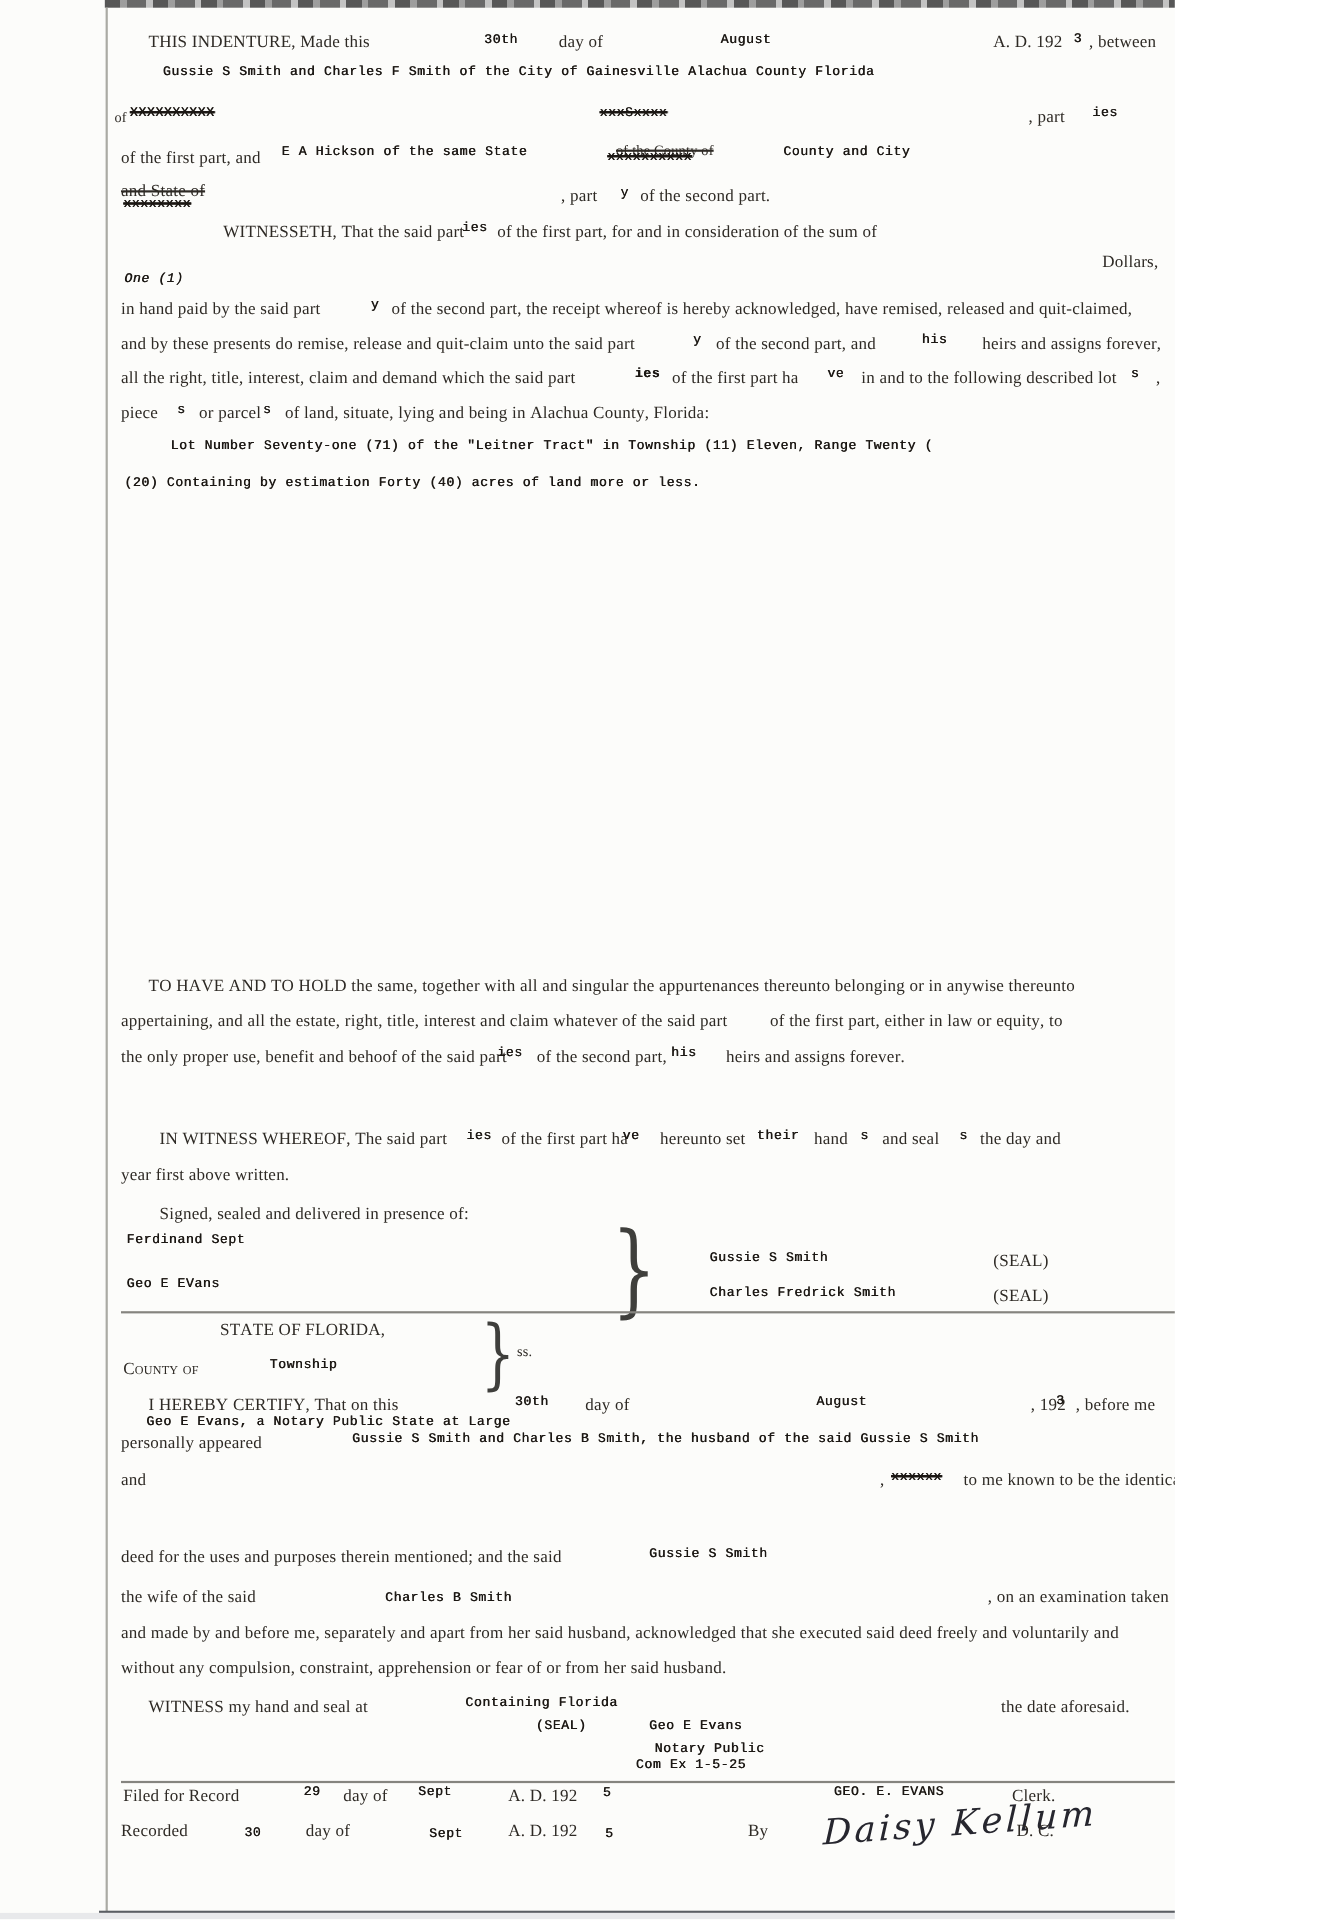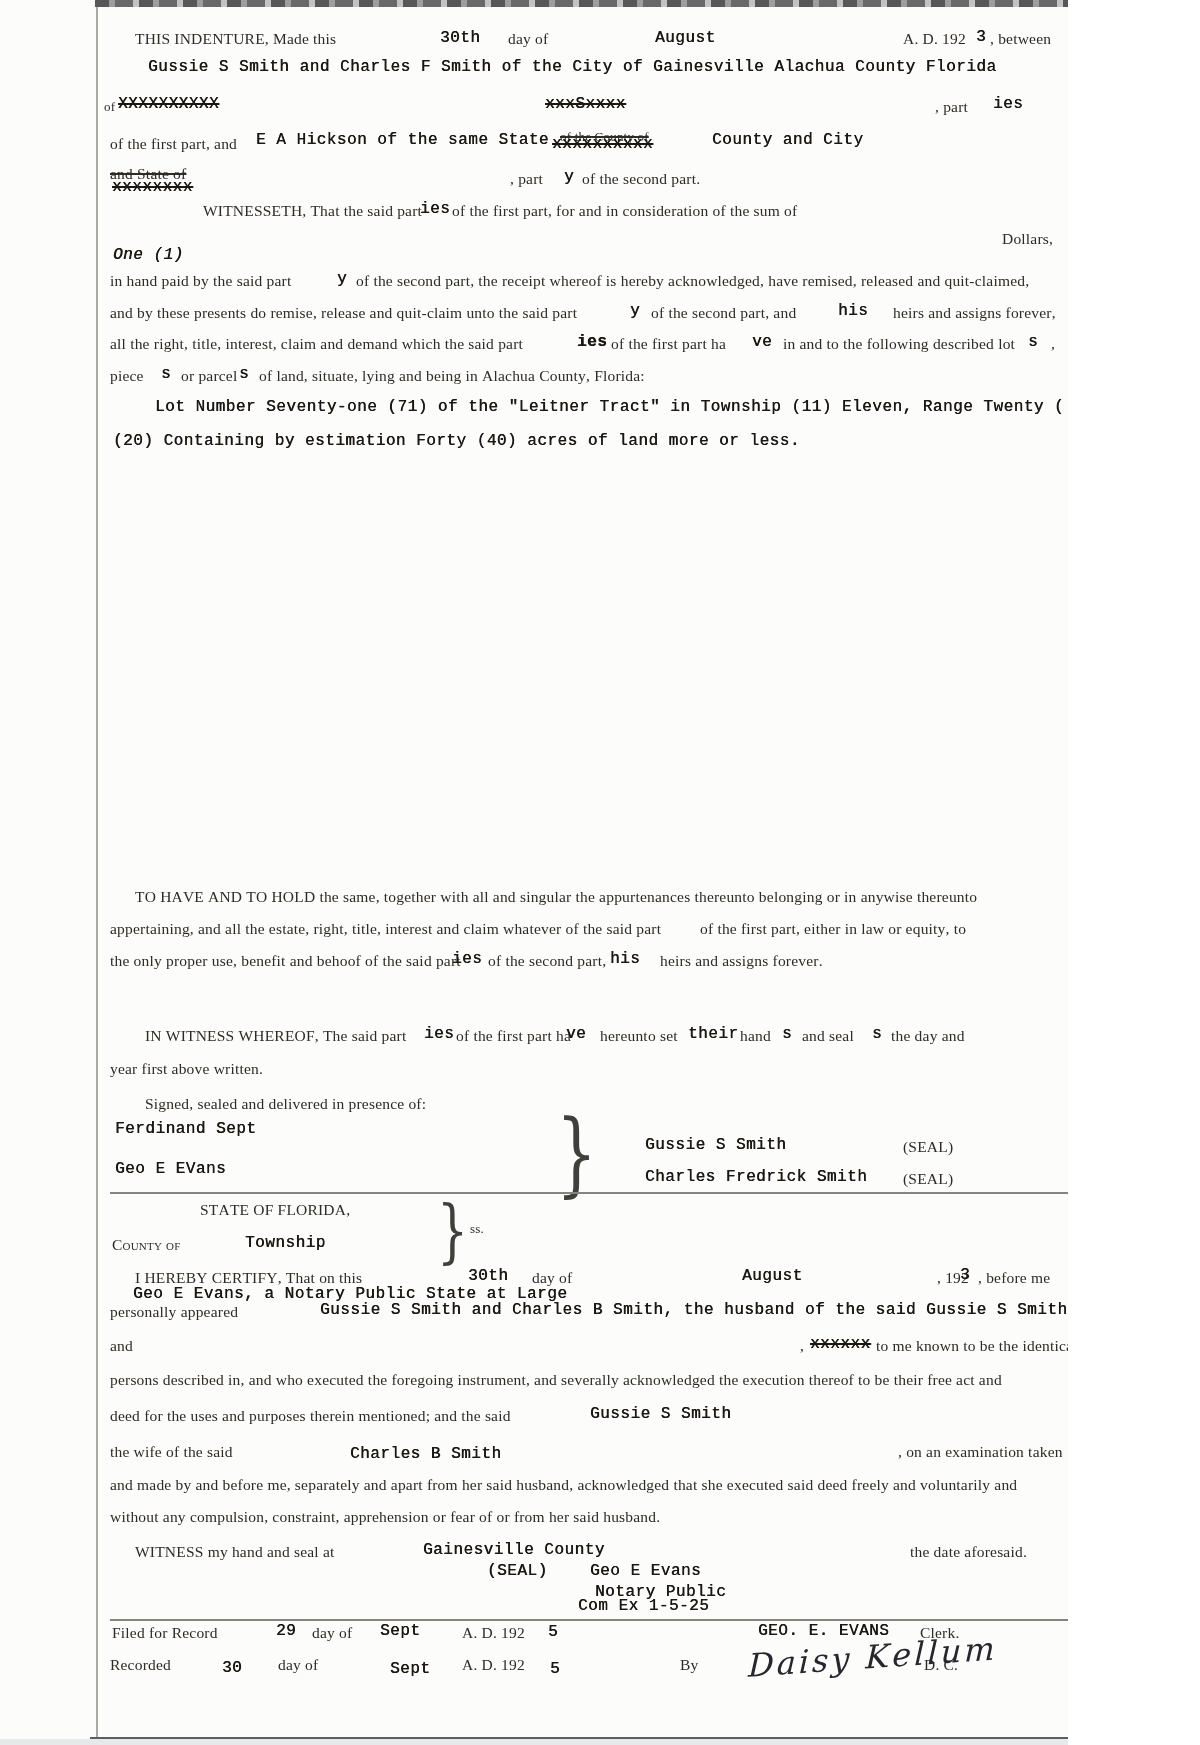--- a/index.html
+++ b/index.html
@@ -1,21 +1,21 @@
 <!DOCTYPE html>
 <html><head>
 <meta charset="utf-8">
 <style>
   html,body{margin:0;padding:0;background:#ffffff;}
   #doc{position:relative;width:1068px;height:1745px;background:#fcfcfa;overflow:hidden;
        font-kerning:none;}
   .p{position:absolute;font-family:"Liberation Serif","DejaVu Serif",serif;font-size:15.5px;
      color:#2e2a25;white-space:pre;letter-spacing:0.2px;line-height:1;}
   .sm{font-size:13px;}
-  .t{position:absolute;font-family:"Liberation Mono","DejaVu Sans Mono",monospace;font-size:16px;
+  .t{position:absolute;font-family:"Liberation Mono","DejaVu Sans Mono",monospace;font-size:12px;
      color:#1b1713;white-space:pre;letter-spacing:0.5px;line-height:1;text-shadow:0.4px 0 0 currentColor;}
   .strike{text-decoration:line-through;text-decoration-thickness:1.5px;}
   .bold{font-weight:bold;}
   .sc{font-variant:small-caps;}
   .brace{position:absolute;font-family:"DejaVu Serif",serif;color:#3f3f3c;line-height:1;
      transform:scaleX(0.7);transform-origin:left top;}
   .rule{position:absolute;background:#85847f;height:2px;}
   .vline{position:absolute;width:1.5px;background:#aaaaa4;}
   .hole{position:absolute;width:27px;border:2px solid #bcbcb5;border-radius:14px;background:#fdfdfc;}
   .cursive{position:absolute;font-family:"DejaVu Serif",serif;font-style:italic;font-size:32px;
@@ -141,31 +141,30 @@
   <span class="p" style="left:917px;top:1270px;margin-left:20px;">, 192</span>
   <span class="t" style="left:960px;top:1267px;">3</span>
   <span class="p" style="left:978px;top:1270px;">, before me</span>
   <span class="t" style="left:133px;top:1286px;">Geo E Evans, a Notary Public State at Large</span>
   <span class="p" style="left:110px;top:1304px;">personally appeared</span>
   <span class="t" style="left:320px;top:1302px;">Gussie S Smith and Charles B Smith, the husband of the said Gussie S Smith</span>
   <span class="p" style="left:110px;top:1338px;">and</span>
   <span class="p" style="left:800px;top:1338px;">,</span>
   <span class="t strike" style="left:810px;top:1336px;">xxxxxx</span>
   <span class="p" style="left:876px;top:1338px;">to me known to be the identical</span>
-  <span class="p" style="left:110px;top:1372px;">persons described in, and who executed the foregoing instrument, and severally acknowledged the execution thereof to be their free act and</span>
   <span class="p" style="left:110px;top:1408px;">deed for the uses and purposes therein mentioned; and the said</span>
   <span class="t" style="left:590px;top:1406px;">Gussie S Smith</span>
   <span class="p" style="left:110px;top:1444px;">the wife of the said</span>
   <span class="t" style="left:350px;top:1446px;">Charles B Smith</span>
   <span class="p" style="left:898px;top:1444px;">, on an examination taken</span>
   <span class="p" style="left:110px;top:1477px;">and made by and before me, separately and apart from her said husband, acknowledged that she executed said deed freely and voluntarily and</span>
   <span class="p" style="left:110px;top:1509px;">without any compulsion, constraint, apprehension or fear of or from her said husband.</span>
 
   <span class="p" style="left:135px;top:1544px;">WITNESS my hand and seal at</span>
-  <span class="t" style="left:423px;top:1542px;">Gainesville County</span>
+  <span class="t" style="left:423px;top:1542px;">Containing Florida</span>
   <span class="p" style="left:910px;top:1544px;">the date aforesaid.</span>
   <span class="t" style="left:487px;top:1563px;">(SEAL)</span>
   <span class="t" style="left:590px;top:1563px;">Geo E Evans</span>
   <span class="t" style="left:595px;top:1584px;">Notary Public</span>
   <span class="t" style="left:578px;top:1598px;">Com Ex 1-5-25</span>
 
   <div class="rule" style="left:110px;top:1619px;width:975px;"></div>
 
   <span class="p" style="left:112px;top:1625px;">Filed for Record</span>
   <span class="t" style="left:276px;top:1623px;">29</span>

